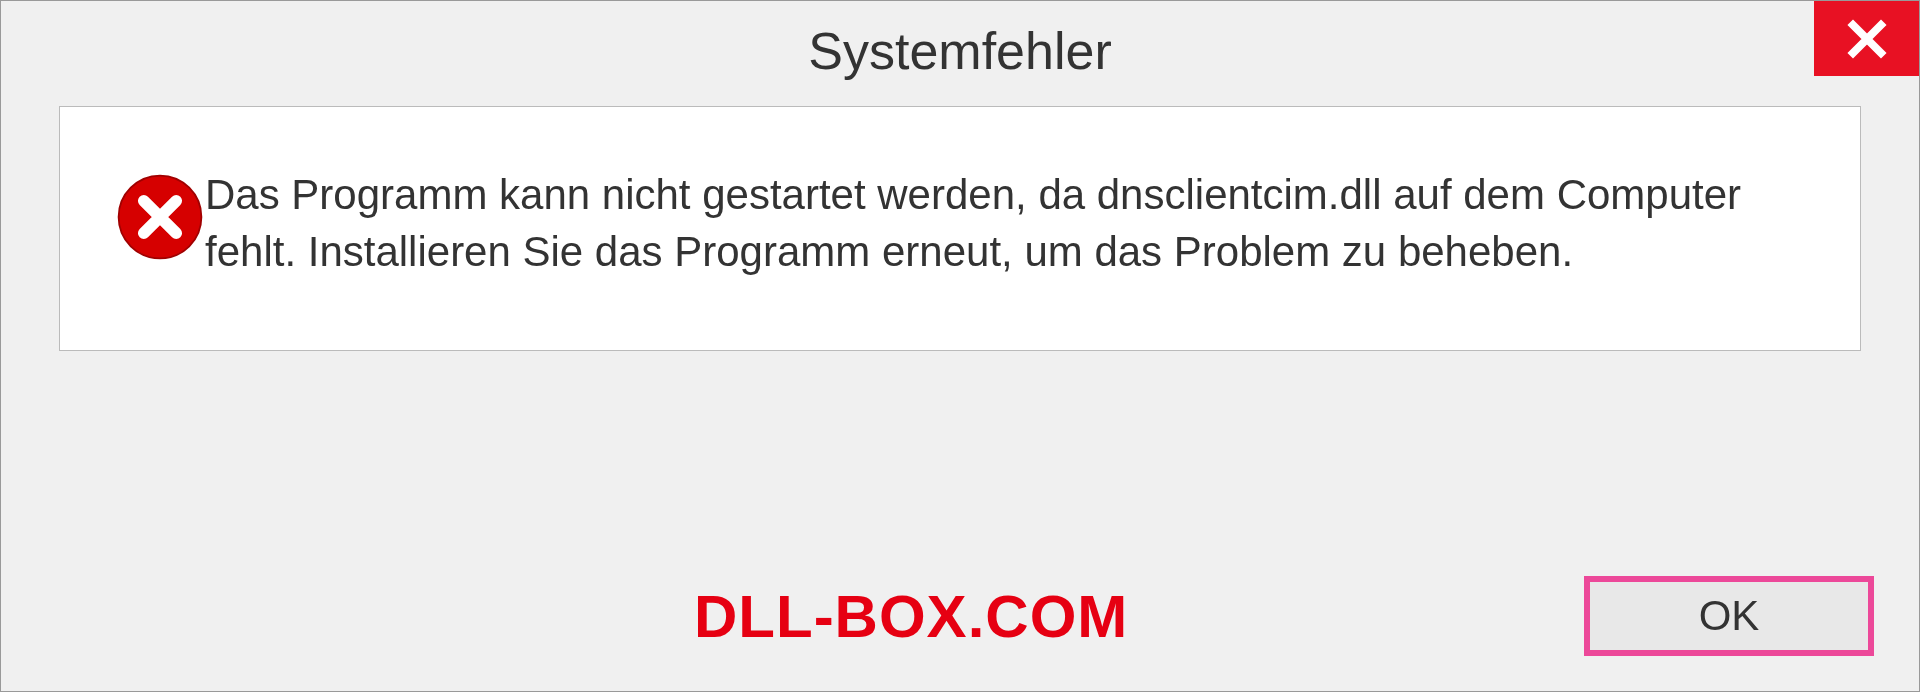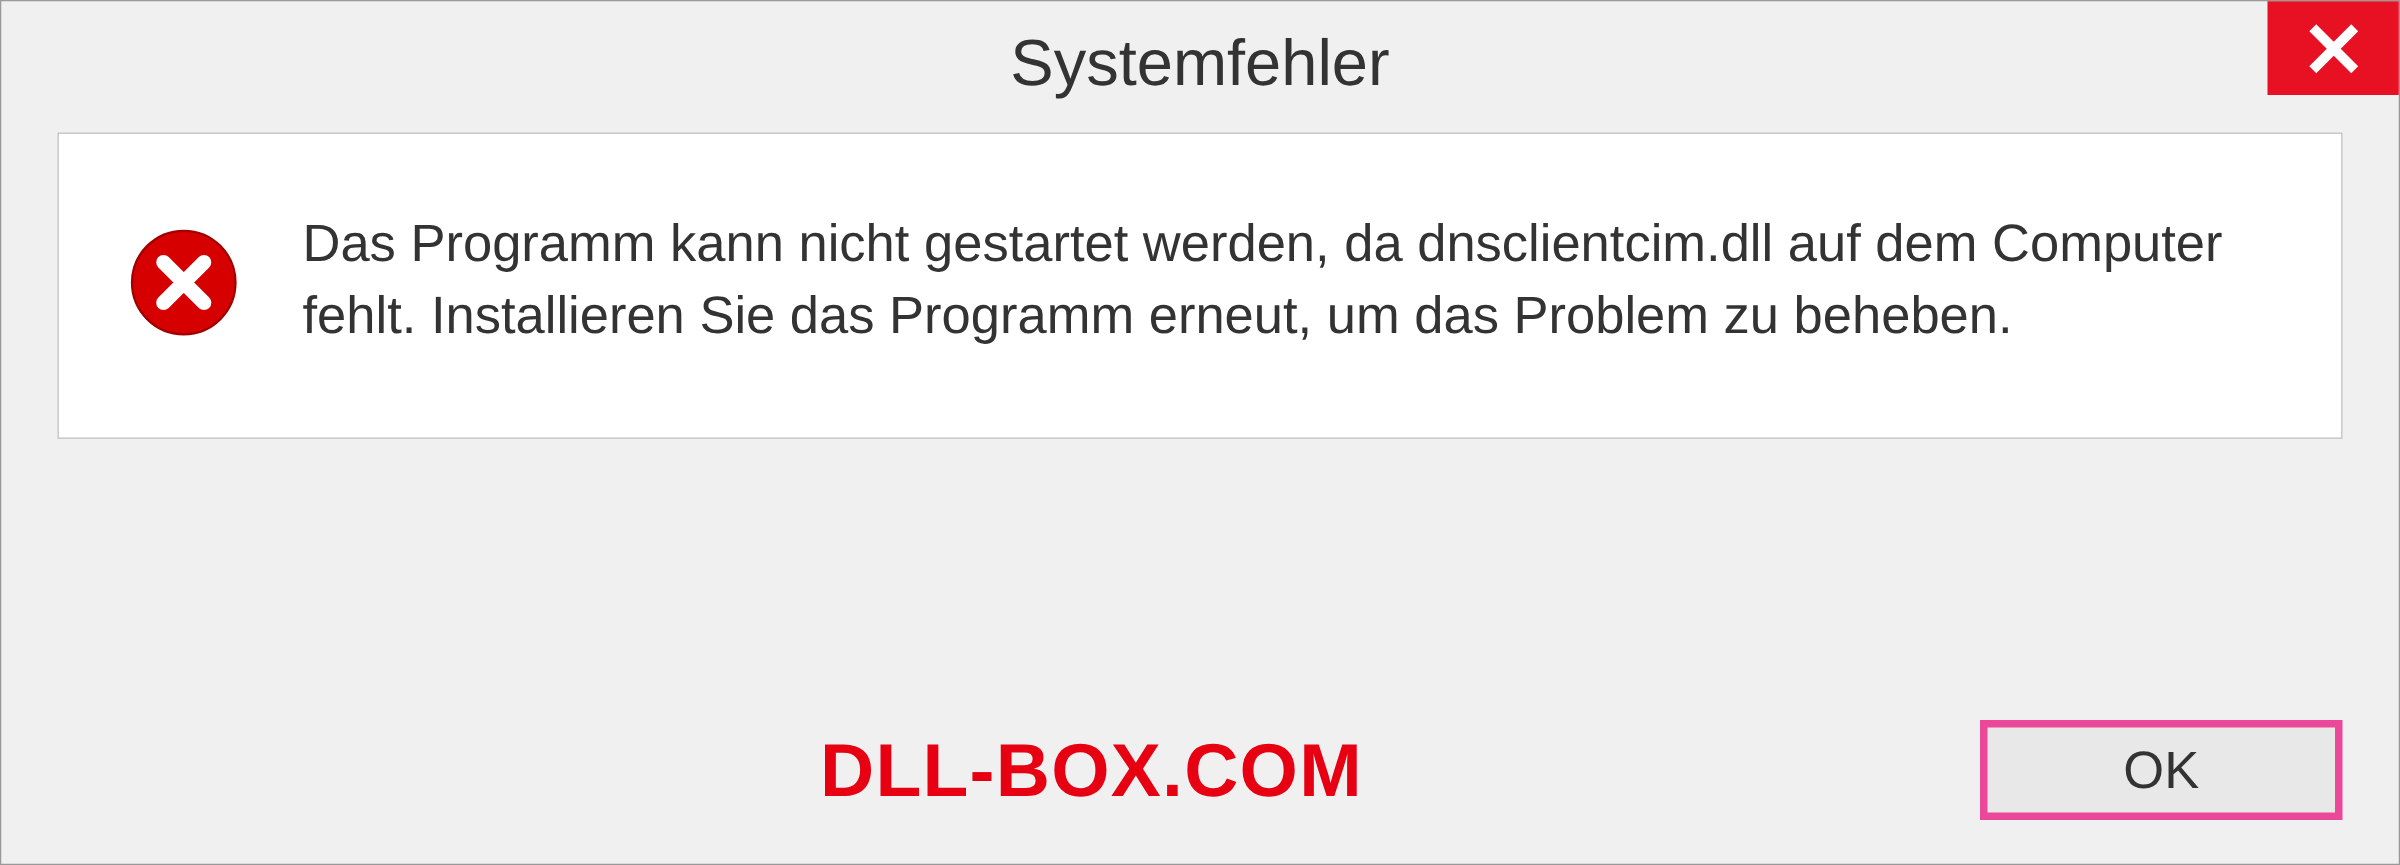--- a/index.html
+++ b/index.html
@@ -45,27 +45,26 @@
       display: flex;
       align-items: center;
       justify-content: center;
       cursor: pointer;
     }
     .close-btn svg {
       width: 42px;
       height: 42px;
     }
     .content-box {
-      margin: 0 45px;
+      margin: 0 58px;
       background: #fff;
       border: 1px solid #bbb;
       padding: 60px 55px 70px 55px;
       display: flex;
-      align-items: center;
-      gap: 50px;
+      align-items: flex-start;
       flex: 0 0 auto;
     }
     .error-icon {
       flex-shrink: 0;
       width: 90px;
       height: 90px;
       margin-top: 5px;
     }
     .error-icon svg {
       width: 100%;
@@ -77,20 +76,21 @@
       color: #333;
       font-weight: 400;
     }
     .footer {
       display: flex;
       align-items: center;
       justify-content: flex-end;
       padding: 35px 45px 35px 45px;
       gap: 60px;
       margin-top: auto;
+      margin-left: 38px;
     }
     .watermark {
       font-size: 60px;
       font-weight: 800;
       color: #e60012;
       letter-spacing: 1px;
       font-family: Arial, sans-serif;
       margin-right: auto;
       margin-left: 610px;
     }

